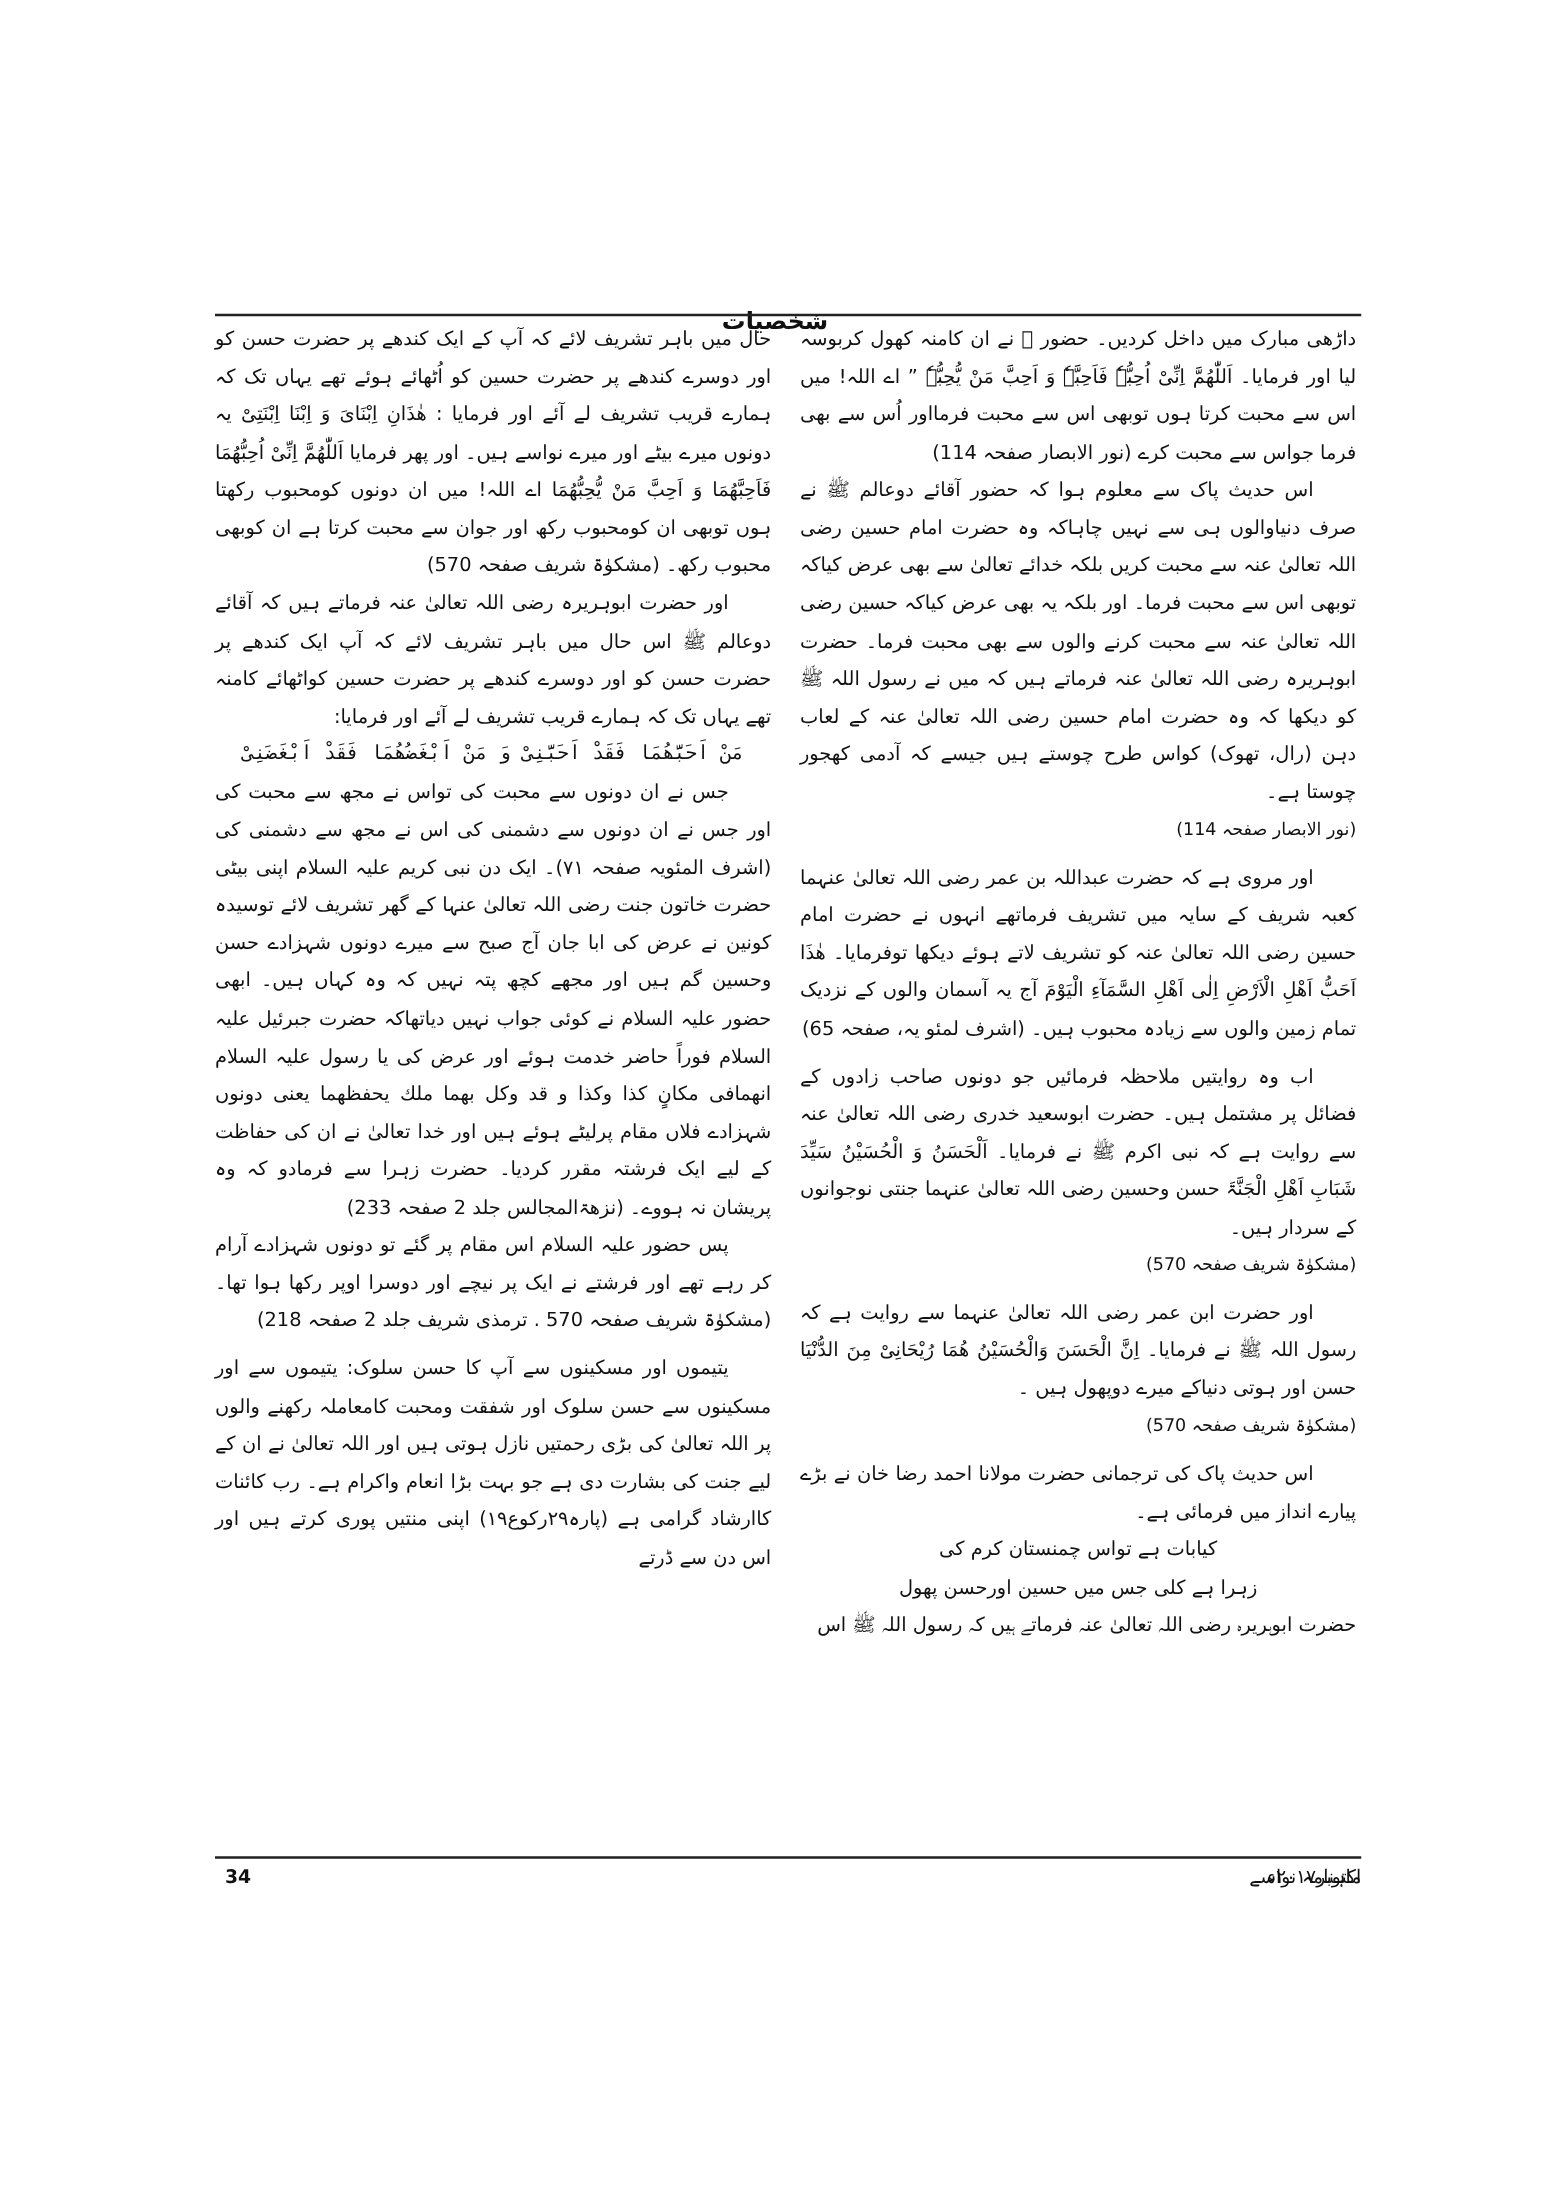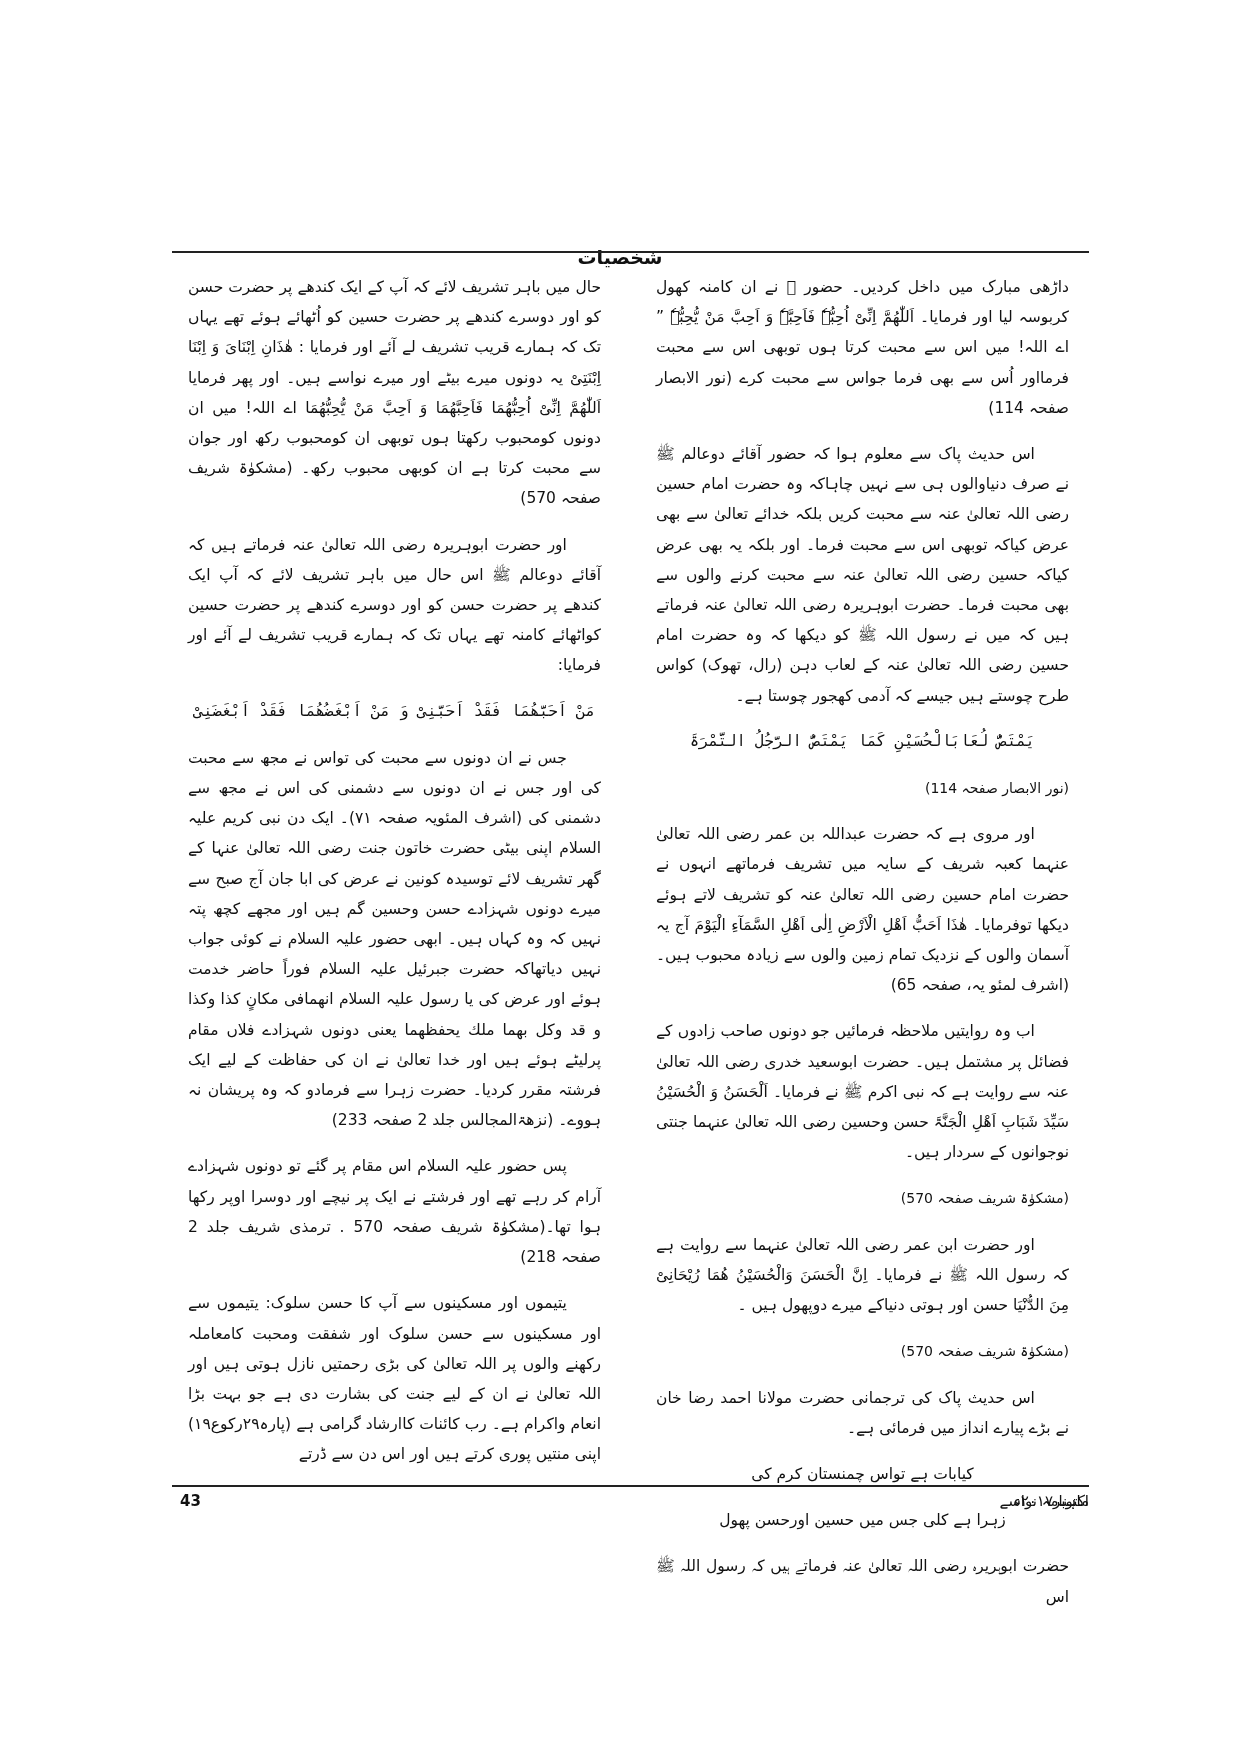--- a/index.html
+++ b/index.html
@@ -7,42 +7,41 @@
          font-family: "DejaVu Sans", sans-serif; color: #111; }
   .header-title { position: absolute; top: 222px; left: 0; width: 1240px; text-align: center;
                   font-size: 19px; font-weight: bold; direction: rtl; margin-top: 24px; }
   .rule { position: absolute; left: 172px; width: 917px; height: 2px; background: #222; }
   .rule.top { top: 251px; }
   .rule.bottom { top: 1485px; }
   .col { position: absolute; top: 256px; width: 445px; direction: rtl; text-align: justify;
          font-size: 15.5px; line-height: 30.2px; }
   .col.right { left: 640px; }
   .col.left { left: 172px; }
-  .col p { margin: 16px; }
+  .col p { margin: 0; }
   .indent { text-indent: 2.2em; }
   .ref { font-size: 14px; }
   .arabic { font-family: Liberation Mono, monospace; }
   .center { text-align: center; }
   .gap { margin-top: 8px !important; }
   .footer { position: absolute; top: 1492px; left: 172px; width: 917px; height: 30px;
             direction: rtl; font-size: 15px; }
   .footer .f-right { position: absolute; right: 0; top: 0; }
   .footer .f-center { position: absolute; left: 0; width: 100%; top: 0; }
   .footer .f-left { position: absolute; left: 8px; top: 0; font-weight: bold; }
 </style>
 </head>
 <body>
 
 <div class="header-title">شخصیات</div>
 <div class="rule top"></div>
 
 <div class="col right">
   <p>داڑھی مبارک میں داخل کردیں۔ حضور ﷺ نے ان کامنہ کھول کربوسہ لیا اور فرمایا۔ اَللّٰھُمَّ اِنِّیْ اُحِبُّہٗ فَاَحِبَّہٗ وَ اَحِبَّ مَنْ یُّحِبُّہٗ ” اے اللہ! میں اس سے محبت کرتا ہوں توبھی اس سے محبت فرمااور اُس سے بھی فرما جواس سے محبت کرے (نور الابصار صفحہ 114)</p>
   <p class="indent">اس حدیث پاک سے معلوم ہوا کہ حضور آقائے دوعالم ﷺ نے صرف دنیاوالوں ہی سے نہیں چاہاکہ وہ حضرت امام حسین رضی اللہ تعالیٰ عنہ سے محبت کریں بلکہ خدائے تعالیٰ سے بھی عرض کیاکہ توبھی اس سے محبت فرما۔ اور بلکہ یہ بھی عرض کیاکہ حسین رضی اللہ تعالیٰ عنہ سے محبت کرنے والوں سے بھی محبت فرما۔ حضرت ابوہریرہ رضی اللہ تعالیٰ عنہ فرماتے ہیں کہ میں نے رسول اللہ ﷺ کو دیکھا کہ وہ حضرت امام حسین رضی اللہ تعالیٰ عنہ کے لعاب دہن (رال، تھوک) کواس طرح چوستے ہیں جیسے کہ آدمی کھجور چوستا ہے۔</p>
-  <p class="arabic center">یَمْتَصُّ لُعَابَالْحُسَیْنِ کَمَا یَمْتَصُّ الرَّجُلُ التَّمْرَۃَ</p>
   <p class="ref">(نور الابصار صفحہ 114)</p>
   <p class="indent gap">اور مروی ہے کہ حضرت عبداللہ بن عمر رضی اللہ تعالیٰ عنہما کعبہ شریف کے سایہ میں تشریف فرماتھے انہوں نے حضرت امام حسین رضی اللہ تعالیٰ عنہ کو تشریف لاتے ہوئے دیکھا توفرمایا۔ ھٰذَا اَحَبُّ اَھْلِ الْاَرْضِ اِلٰی اَھْلِ السَّمَآءِ الْیَوْمَ آج یہ آسمان والوں کے نزدیک تمام زمین والوں سے زیادہ محبوب ہیں۔ (اشرف لمئو یہ، صفحہ 65)</p>
   <p class="indent gap">اب وہ روایتیں ملاحظہ فرمائیں جو دونوں صاحب زادوں کے فضائل پر مشتمل ہیں۔ حضرت ابوسعید خدری رضی اللہ تعالیٰ عنہ سے روایت ہے کہ نبی اکرم ﷺ نے فرمایا۔ اَلْحَسَنُ وَ الْحُسَیْنُ سَیِّدَ شَبَابِ اَھْلِ الْجَنَّۃَ حسن وحسین رضی اللہ تعالیٰ عنہما جنتی نوجوانوں کے سردار ہیں۔</p>
   <p class="ref">(مشکوٰۃ شریف صفحہ 570)</p>
   <p class="indent gap">اور حضرت ابن عمر رضی اللہ تعالیٰ عنہما سے روایت ہے کہ رسول اللہ ﷺ نے فرمایا۔ اِنَّ الْحَسَنَ وَالْحُسَیْنُ ھُمَا رُیْحَانِیْ مِنَ الدُّنْیَا حسن اور ہوتی دنیاکے میرے دوپھول ہیں ۔</p>
   <p class="ref">(مشکوٰۃ شریف صفحہ 570)</p>
   <p class="indent gap">اس حدیث پاک کی ترجمانی حضرت مولانا احمد رضا خان نے بڑے پیارے انداز میں فرمائی ہے۔</p>
   <p class="center">کیابات ہے تواس چمنستان کرم کی</p>
   <p class="center">زہرا ہے کلی جس میں حسین اورحسن پھول</p>
   <p>حضرت ابوہریرہ رضی اللہ تعالیٰ عنہ فرماتے ہیں کہ رسول اللہ ﷺ اس</p>
@@ -54,14 +53,14 @@
   <p class="arabic center">مَنْ اَحَبَّھُمَا فَقَدْ اَحَبَّنِیْ وَ مَنْ اَبْغَضُھُمَا فَقَدْ اَبْغَضَنِیْ</p>
   <p class="indent">جس نے ان دونوں سے محبت کی تواس نے مجھ سے محبت کی اور جس نے ان دونوں سے دشمنی کی اس نے مجھ سے دشمنی کی (اشرف المئویہ صفحہ ۷۱)۔ ایک دن نبی کریم علیہ السلام اپنی بیٹی حضرت خاتون جنت رضی اللہ تعالیٰ عنہا کے گھر تشریف لائے توسیدہ کونین نے عرض کی ابا جان آج صبح سے میرے دونوں شہزادے حسن وحسین گم ہیں اور مجھے کچھ پتہ نہیں کہ وہ کہاں ہیں۔ ابھی حضور علیہ السلام نے کوئی جواب نہیں دیاتھاکہ حضرت جبرئیل علیہ السلام فوراً حاضر خدمت ہوئے اور عرض کی یا رسول علیہ السلام انھمافی مکانٍ کذا وکذا و قد وکل بھما ملك یحفظھما یعنی دونوں شہزادے فلاں مقام پرلیٹے ہوئے ہیں اور خدا تعالیٰ نے ان کی حفاظت کے لیے ایک فرشتہ مقرر کردیا۔ حضرت زہرا سے فرمادو کہ وہ پریشان نہ ہووے۔ (نزھۃالمجالس جلد 2 صفحہ 233)</p>
   <p class="indent">پس حضور علیہ السلام اس مقام پر گئے تو دونوں شہزادے آرام کر رہے تھے اور فرشتے نے ایک پر نیچے اور دوسرا اوپر رکھا ہوا تھا۔(مشکوٰۃ شریف صفحہ 570 . ترمذی شریف جلد 2 صفحہ 218)</p>
   <p class="indent gap">یتیموں اور مسکینوں سے آپ کا حسن سلوک: یتیموں سے اور مسکینوں سے حسن سلوک اور شفقت ومحبت کامعاملہ رکھنے والوں پر اللہ تعالیٰ کی بڑی رحمتیں نازل ہوتی ہیں اور اللہ تعالیٰ نے ان کے لیے جنت کی بشارت دی ہے جو بہت بڑا انعام واکرام ہے۔ رب کائنات کاارشاد گرامی ہے (پارہ۲۹رکوع۱۹) اپنی منتیں پوری کرتے ہیں اور اس دن سے ڈرتے</p>
 </div>
 
 <div class="rule bottom"></div>
 <div class="footer">
   <span class="f-right">ماہنامہ نواسے</span>
   <span class="f-center">اکتوبر۲۰۱۷ء</span>
-  <span class="f-left">43</span>
+  <span class="f-left">34</span>
 </div>
 
 </body></html>

